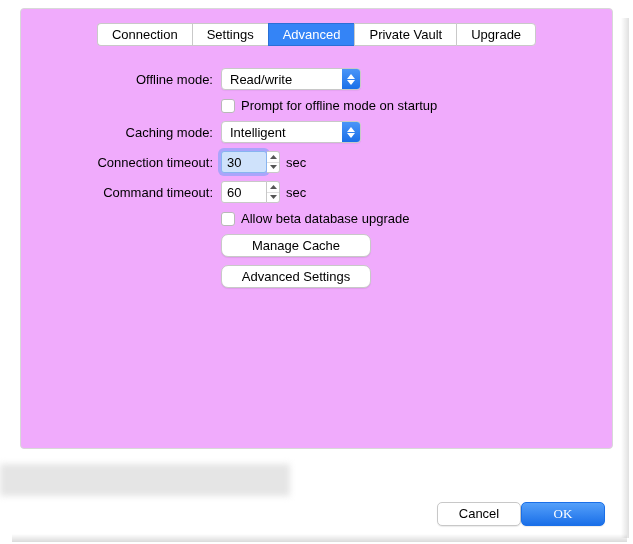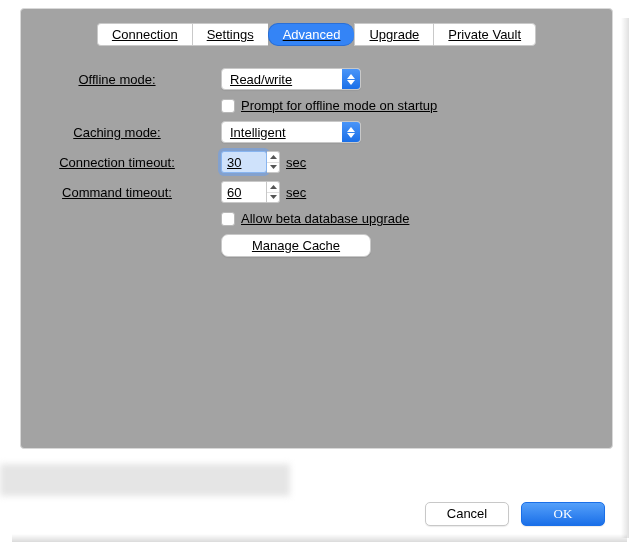--- a/index.html
+++ b/index.html
@@ -11,57 +11,55 @@
       width: 633px;
       height: 544px;
       position: relative;
     }
     .panel {
       position: absolute;
       left: 20px;
       top: 8px;
       right: 20px;
       bottom: 95px;
-      background: #a3a3a3;
+      background: #f0abfc;
       border: 1px solid #d8d8d8;
       border-radius: 4px;
-      text-decoration: underline;
     }
     .tabs {
       display: flex;
       justify-content: center;
       margin-top: 14px;
     }
     .tab {
       background: #fff;
       border: 1px solid #c9c9c9;
       border-right: none;
       padding: 3px 14px;
       font-size: 13px;
       cursor: pointer;
     }
     .tab:first-child { border-top-left-radius: 4px; border-bottom-left-radius: 4px; }
     .tab:last-child { border-right: 1px solid #c9c9c9; border-top-right-radius: 4px; border-bottom-right-radius: 4px; }
     .tab.active {
       background: #3484f6;
       color: #fff;
       border-color: #2a6fd6;
-      border-radius: 10px;
     }
     .form {
       margin-top: 22px;
     }
     .row {
       display: flex;
       align-items: center;
       margin-bottom: 8px;
     }
     .row .lbl {
       width: 200px;
-      text-align: center;
+      text-align: right;
       padding-right: 8px;
     }
     .row .ctrl {
       display: flex;
       align-items: center;
       gap: 6px;
     }
     .select {
       display: inline-flex;
       align-items: center;
@@ -157,21 +155,20 @@
       width: 290px;
       height: 32px;
       background: #e5e5e5;
       filter: blur(3px);
     }
     .footer-btns {
       position: absolute;
       right: 28px;
       bottom: 18px;
       display: flex;
-      gap: 12px;
       margin-top: 34px;
     }
     .fbtn {
       width: 84px;
       text-align: center;
       padding: 3px 0;
       border-radius: 5px;
       font-size: 13px;
       cursor: pointer;
       border: 1px solid #c8c8c8;
@@ -205,22 +202,22 @@
   </style>
 </head>
 <body>
 
 <div class="panel">
 
   <div class="tabs">
     <div class="tab">Connection</div>
     <div class="tab">Settings</div>
     <div class="tab active">Advanced</div>
+    <div class="tab">Private Vault</div>
     <div class="tab">Upgrade</div>
-    <div class="tab">Private Vault</div>
   </div>
 
   <div class="form">
 
     <div class="row">
       <div class="lbl">Offline mode:</div>
       <div class="ctrl">
         <div class="select w1">
           <span class="sel-text">Read/write</span>
           <span class="sel-arrows">
@@ -312,20 +309,26 @@
       </div>
     </div>
 
     <div class="row gap-top">
       <div class="lbl"></div>
       <div class="ctrl">
         <div class="btn">Manage Cache</div>
       </div>
     </div>
 
+    <div class="row">
+      <div class="lbl"></div>
+      <div class="ctrl">
+        <div class="btn">Advanced Settings</div>
+      </div>
+    </div>
 
   </div>
 </div>
 
 <div class="footer-blur"></div>
 
 <div class="footer-btns">
   <div class="fbtn">Cancel</div>
   <div class="fbtn primary">OK</div>
 </div>

